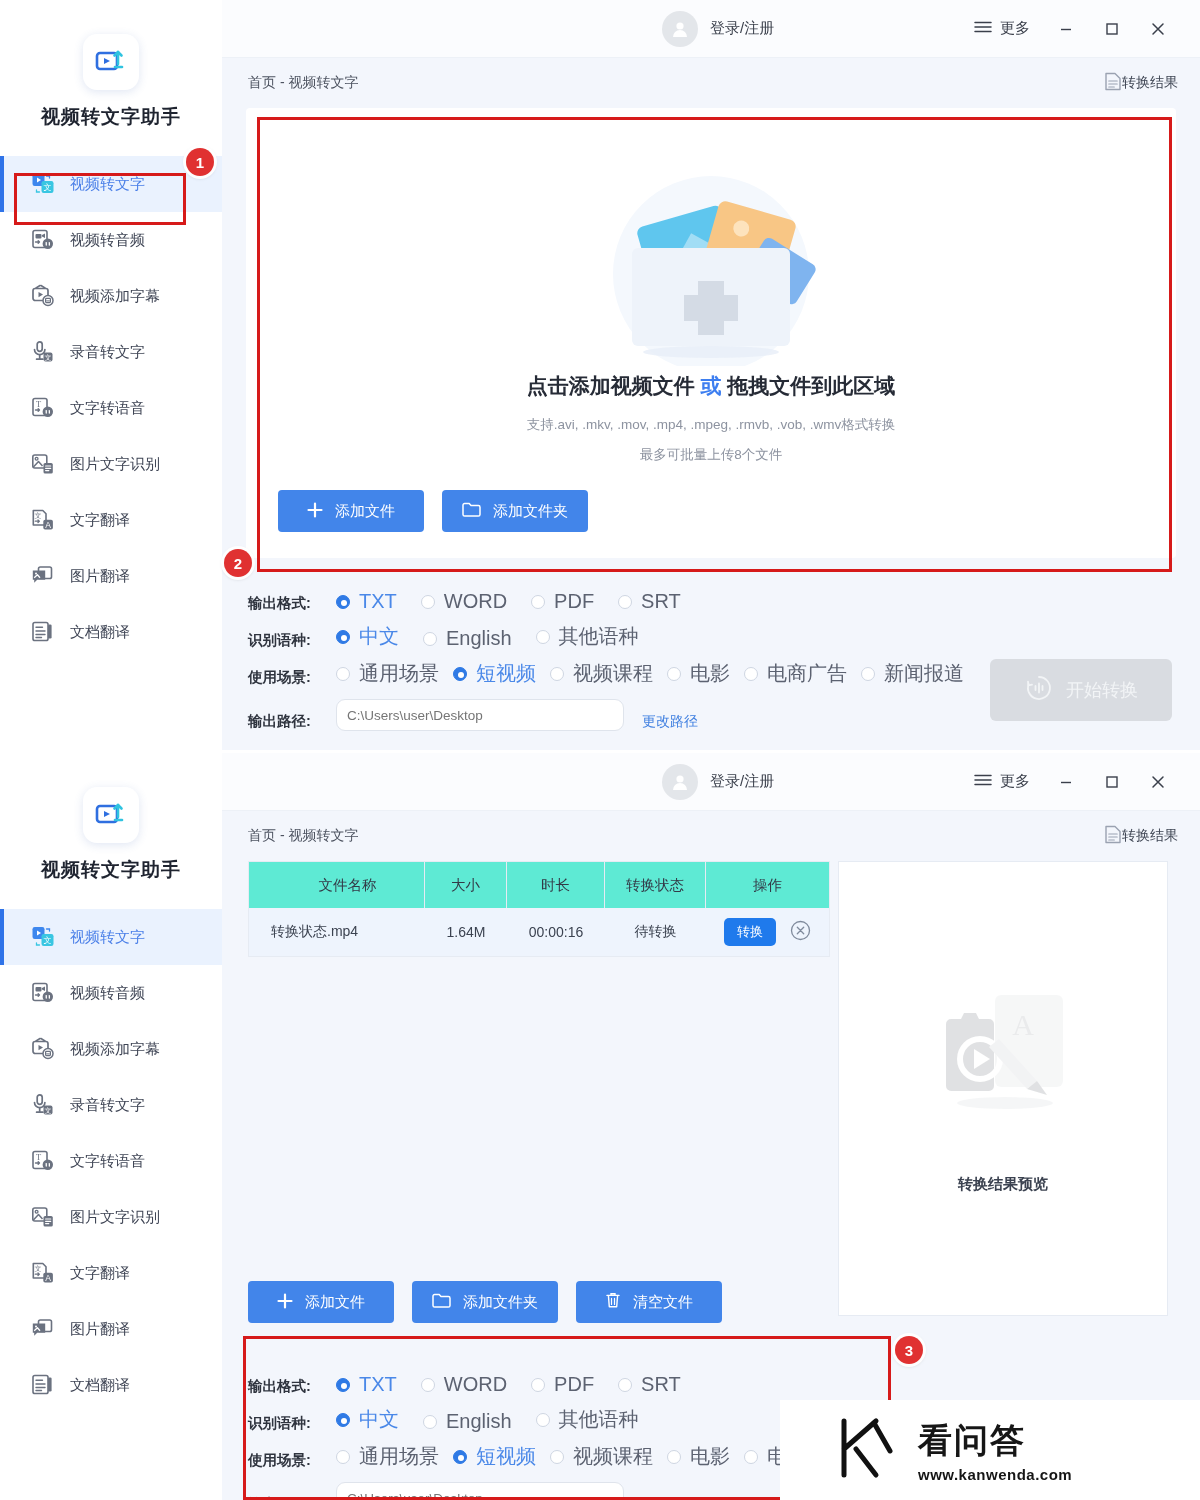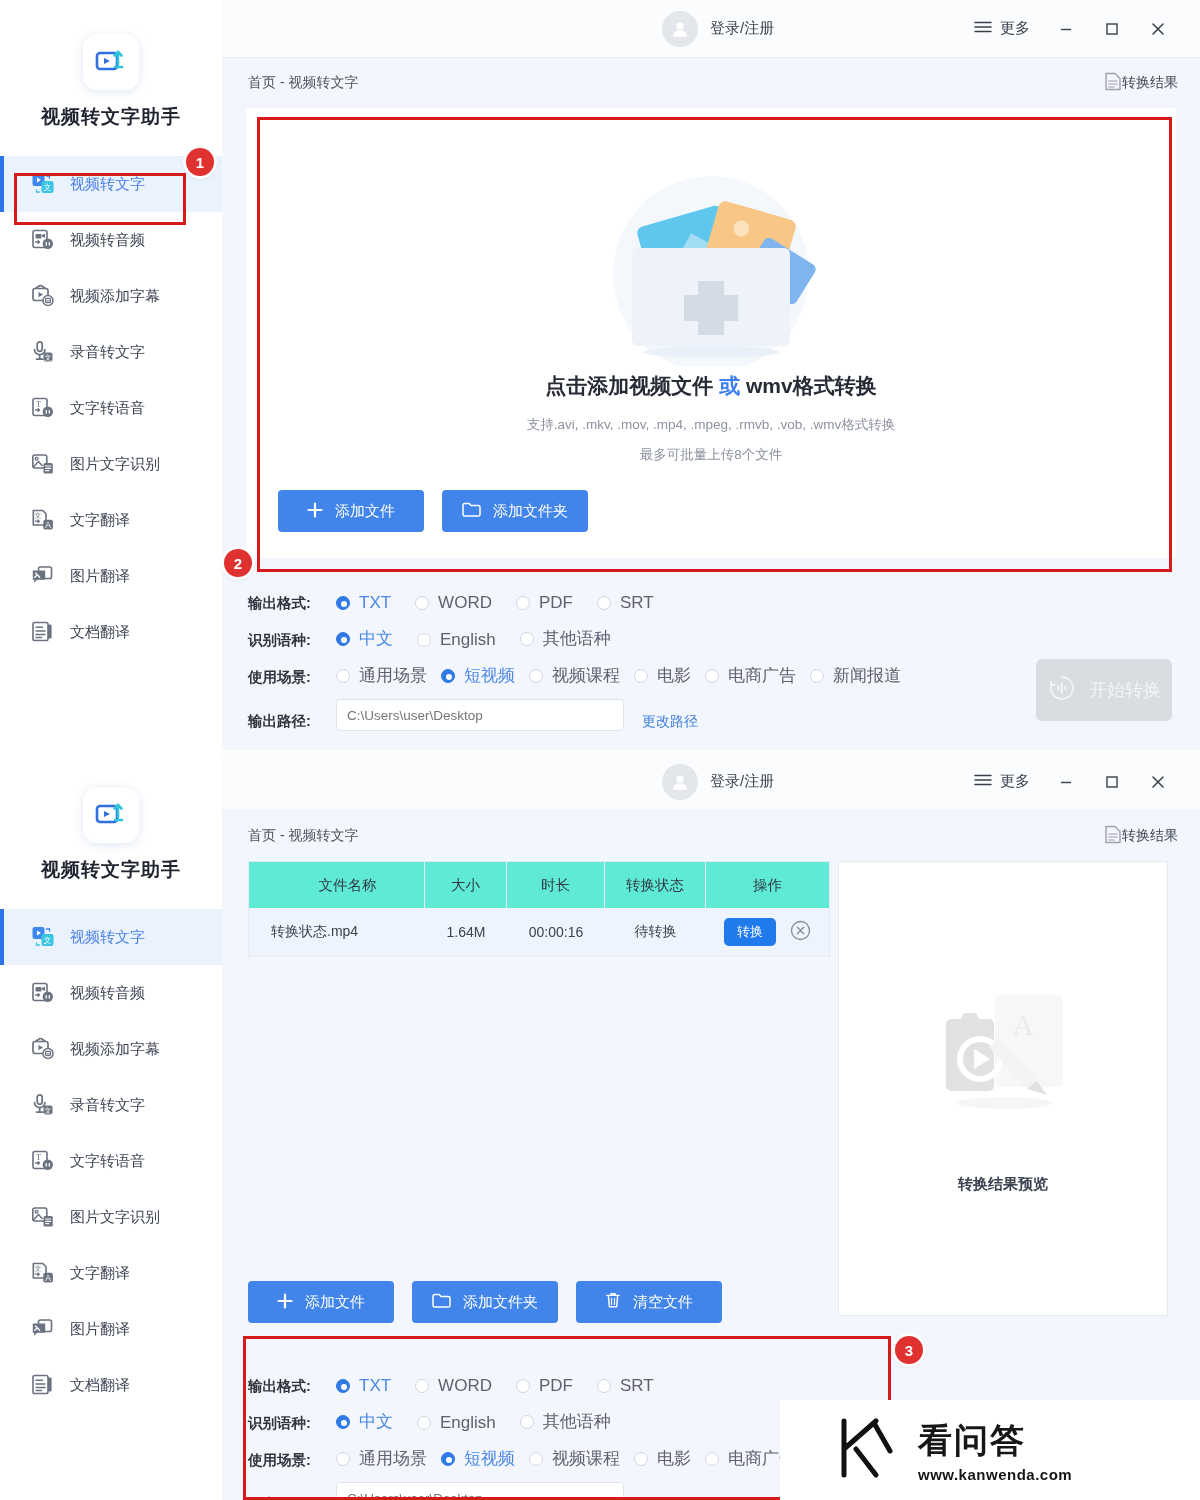--- a/index.html
+++ b/index.html
@@ -78,38 +78,38 @@
     height:42px; min-width:146px; border-radius:4px; background:#4285ea; color:#fff;
     display:flex; align-items:center; justify-content:center; gap:12px;
     font-size:15px; border:none; cursor:pointer;
   }
 
   
   .options { padding:18px 26px 0 26px; position:relative; }
   .opt-row { display:flex; align-items:flex-end; height:37px; }
   .opt-label { width:88px; font-size:14.5px; color:#2f343f; font-weight:bold; flex:0 0 88px; }
   .radio { display:flex; align-items:center; gap:9px; margin-right:24px; cursor:pointer;
-           font-size:17px; color:#5c6271; }
+           font-size:20px; color:#5c6271; }
   .dot { width:14px; height:14px; border-radius:50%; border:1px solid #cfd6e2; background:#fff;
          display:inline-block; position:relative; flex:0 0 14px; }
   .radio.on .dot { border-color:#2f7ae5; background:#2f7ae5; }
   .radio.on .dot::after {
     content:""; position:absolute; left:4px; top:4px; width:6px; height:6px;
     border-radius:50%; background:#fff;
   }
   .radio.on { color:#4a88e8; }
   .path-input {
-    width:288px; height:32px; border:1px solid #dfe4ec; background:#fff; border-radius:4px;
+    width:288px; height:32px; border:1px solid #dfe4ec; background:#fff; border-radius:9px;
     font-size:13.5px; color:#b9bfcb; padding:0 10px; outline:none;
     font-family:"Liberation Sans", sans-serif;
   }
   .path-link { margin-left:18px; font-size:14px; color:#3f7fe0; cursor:pointer; }
   .start-btn {
     position:absolute; right:28px; bottom:10px;
-    width:136px; height:62px; border-radius:6px; background:#d9dce1; color:#f2f4f6;
+    width:182px; height:62px; border-radius:6px; background:#d9dce1; color:#f2f4f6;
     display:flex; align-items:center; justify-content:center; gap:12px; font-size:18px;
     border:none; cursor:pointer;
   }
 
   
   .table-wrap { margin:0 0 0 26px; width:582px; background:#fff; border:1px solid #e6ebf3; }
   .th-row { display:flex; height:46px; background:#5eead4; }
   .th {
     font-size:14.5px; color:#333a47; display:flex; align-items:center; justify-content:center;
     border-right:1px solid #e6ebf3; height:100%;
@@ -362,21 +362,21 @@
             </g>
             <g transform="rotate(32 188 110)">
               <rect x="166" y="88" width="60" height="46" rx="6" fill="#7fb4ef"></rect>
             </g>
             <path d="M52 92 h146 a6 6 0 0 1 6 6 v86 a6 6 0 0 1 -6 6 h-146 a6 6 0 0 1 -6 -6 v-86 a6 6 0 0 1 6 -6 z" fill="#eef3fa"></path>
             <path d="M112 125 h26 v14 h14 v26 h-14 v14 h-26 v-14 h-14 v-26 h14 z" fill="#cfd6e0" opacity=".85"></path>
             <ellipse cx="125" cy="196" rx="68" ry="6" fill="#e7eef8" opacity=".8"></ellipse>
           </svg>
         </div>
         <div class="upload-title">
-          <span>点击添加视频文件 </span><span class="hl">或</span><span> wmv格式转换</span>
+          <span>点击添加视频文件 </span><span class="hl">或</span><span> 拖拽文件到此区域</span>
         </div>
         <div class="upload-sub">支持.avi, .mkv, .mov, .mp4, .mpeg, .rmvb, .vob, .wmv格式转换</div>
         <div class="upload-sub2">最多可批量上传8个文件</div>
         <div class="upload-actions">
           <button class="btn">
             <span>
               <svg width="16" height="16" viewBox="0 0 16 16">
                   <path d="M8 1.5 v13 M1.5 8 h13" stroke="#fff" stroke-width="2.2" stroke-linecap="round"></path>
                 </svg>
             </span>

